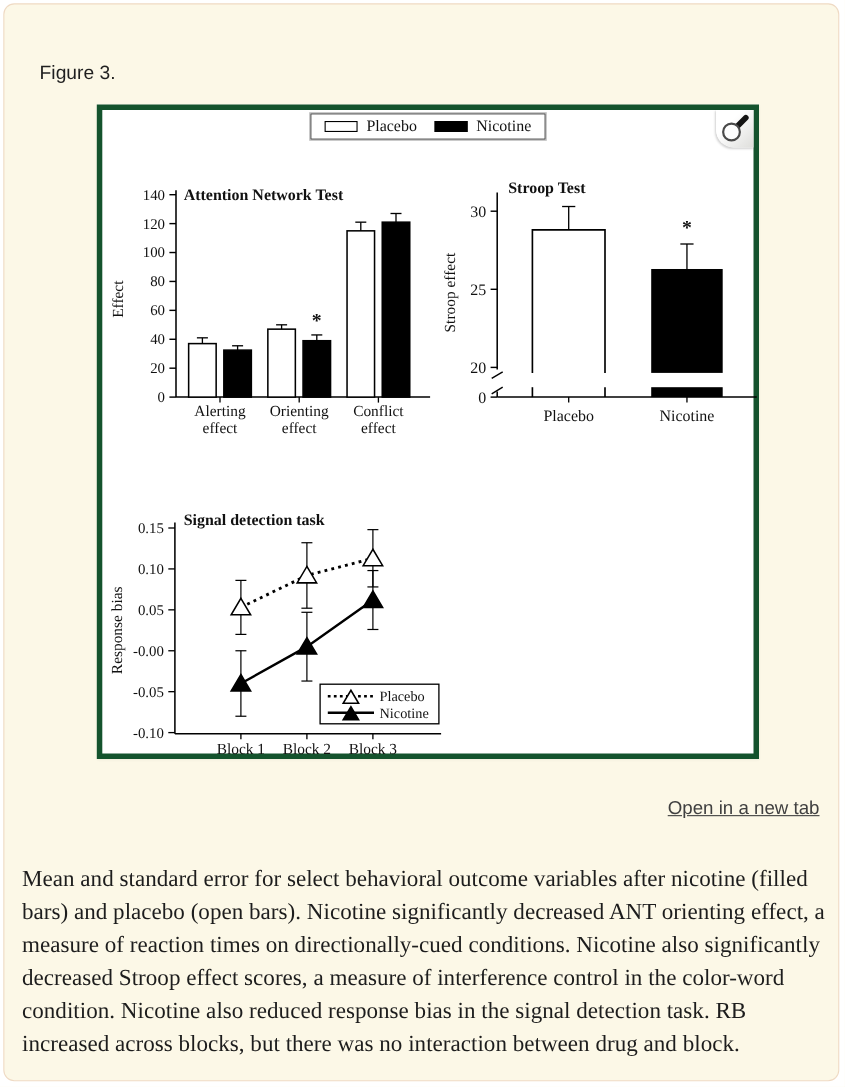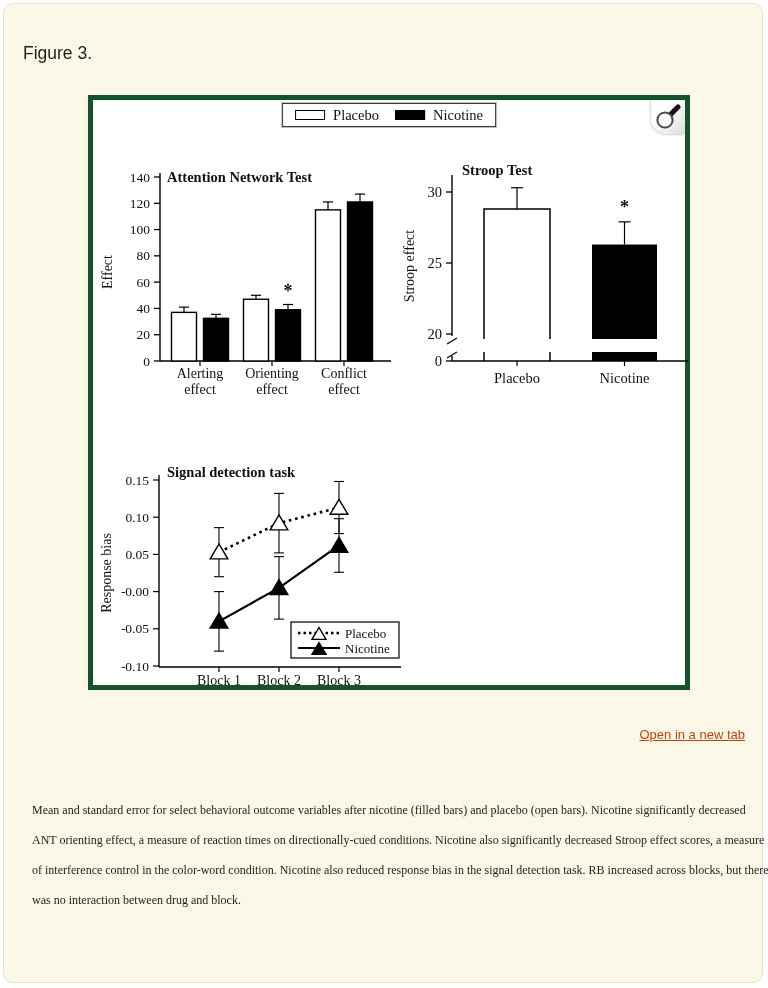--- a/index.html
+++ b/index.html
@@ -5,21 +5,21 @@
   html,body{margin:0;padding:0;}
   body{
     width:768px;height:988px;position:relative;background:#ffffff;
     font-family:"Liberation Sans",sans-serif;overflow:hidden;
   }
   .card{
     position:absolute;left:3px;top:3px;width:760px;height:980px;
     background:#fcf8e7;border:1px solid #efdac4;border-radius:10px;box-sizing:border-box;
   }
   .figure-title{
-    position:absolute;left:16px;top:36px;margin:3px;
+    position:absolute;left:16px;top:36px;margin:16px;
     font-size:17.5px;font-weight:normal;color:#1f1f1f;
   }
   .figure-panel{
     position:absolute;left:84px;top:91px;width:602px;height:595px;
     background:#ffffff;border:5px solid #14532d;box-sizing:border-box;
     box-shadow:0 1px 3px rgba(0,0,0,.05);
   }
   .fig-legend{
     position:absolute;top:3px;left:50%;transform:translateX(-50%);
     display:flex;align-items:center;height:22px;padding:0 12px;background:#fff;
@@ -36,24 +36,24 @@
     background:linear-gradient(135deg,#ffffff 35%,#dededb 100%);
     border-radius:0 0 0 16px;cursor:pointer;
     box-shadow:-1px 1px 2px rgba(0,0,0,.18);
   }
   svg.chart{position:absolute;overflow:visible;}
   svg.chart text{font-family:"Liberation Serif",serif;fill:#111;}
   #chart-ant{left:6px;top:50px;}
   #chart-stroop{left:311px;top:50px;}
   #chart-sdt{left:6px;top:355px;}
   .link-row{position:absolute;top:721px;right:17px;}
-  .link-row a{color:#c2410c;font-size:13px;text-decoration:underline;}
+  .link-row a{color:#404040;font-size:17px;text-decoration:underline;}
   .caption{
-    position:absolute;left:16px;top:779px;width:737px;margin:12px;
-    font-family:"Liberation Serif",serif;font-size:12px;line-height:30px;color:#1d1d1d;
+    position:absolute;left:16px;top:779px;width:737px;margin:0;
+    font-family:"Liberation Serif",serif;font-size:21px;line-height:30px;color:#1d1d1d;
   }
 </style>
 </head>
 <body>
 
 <div class="card">
   <h2 class="figure-title">Figure 3.</h2>
 
   <div class="figure-panel">
 

